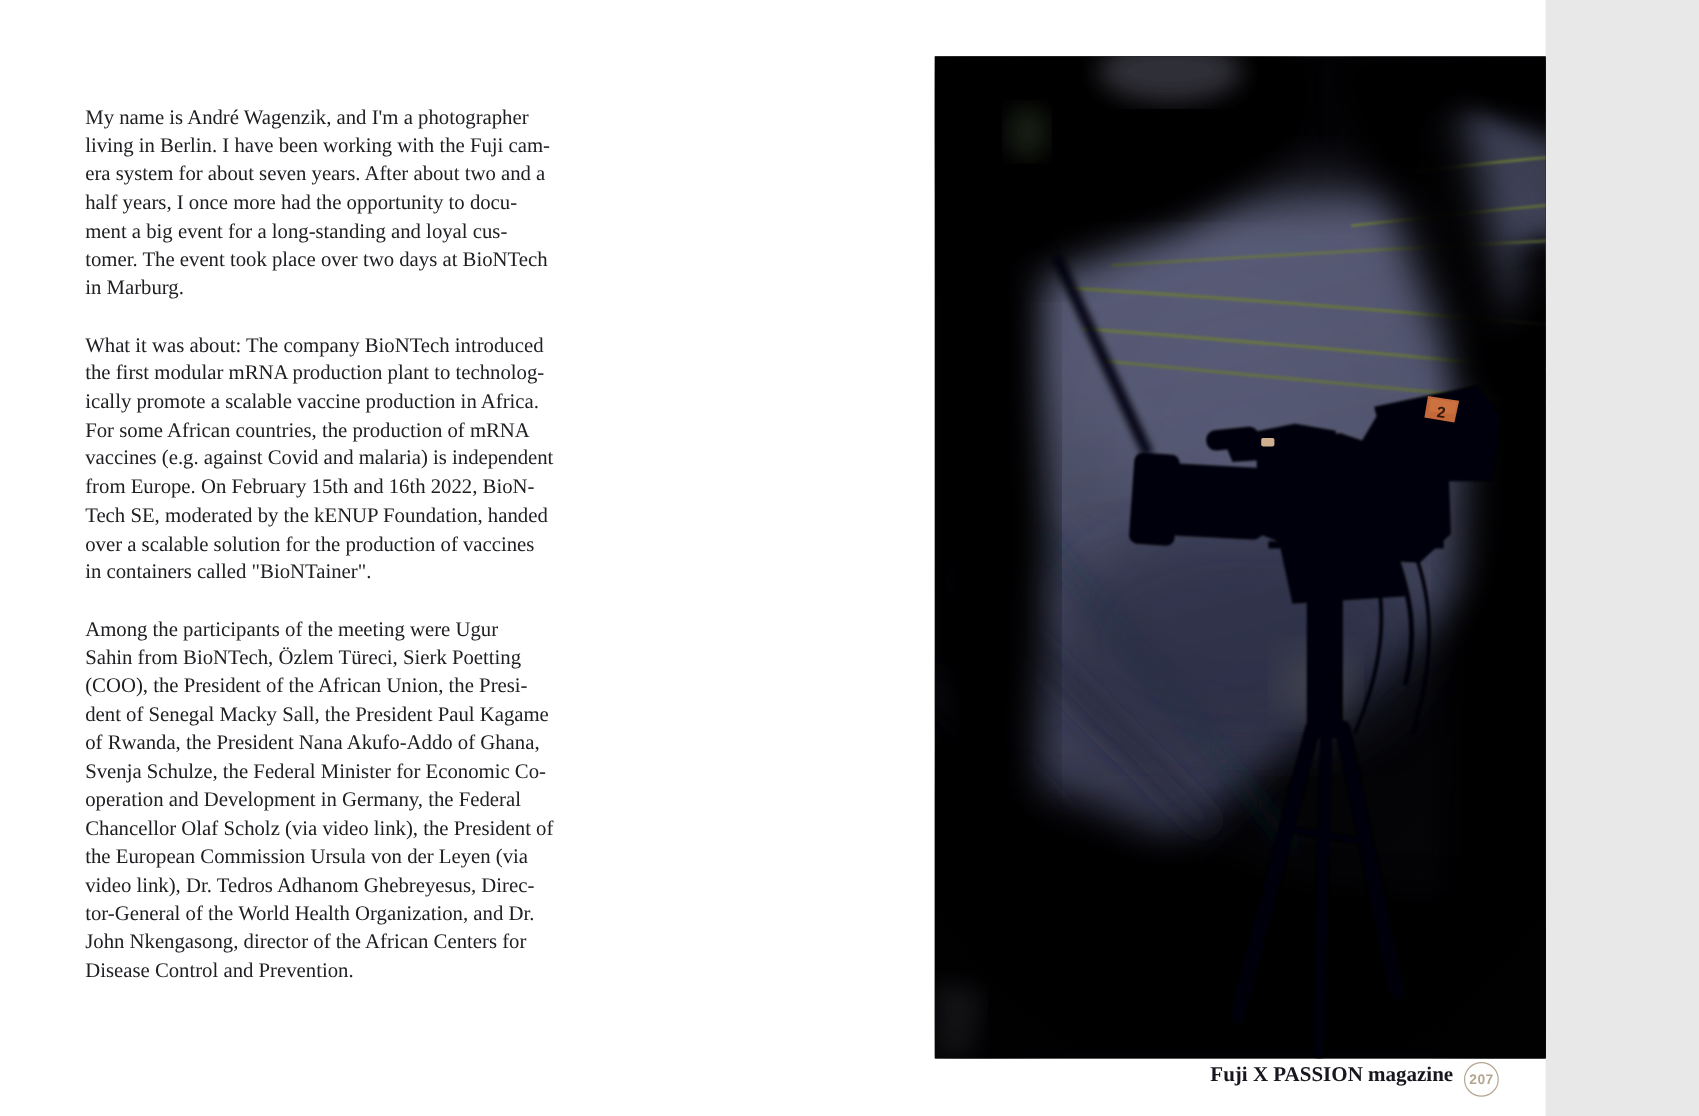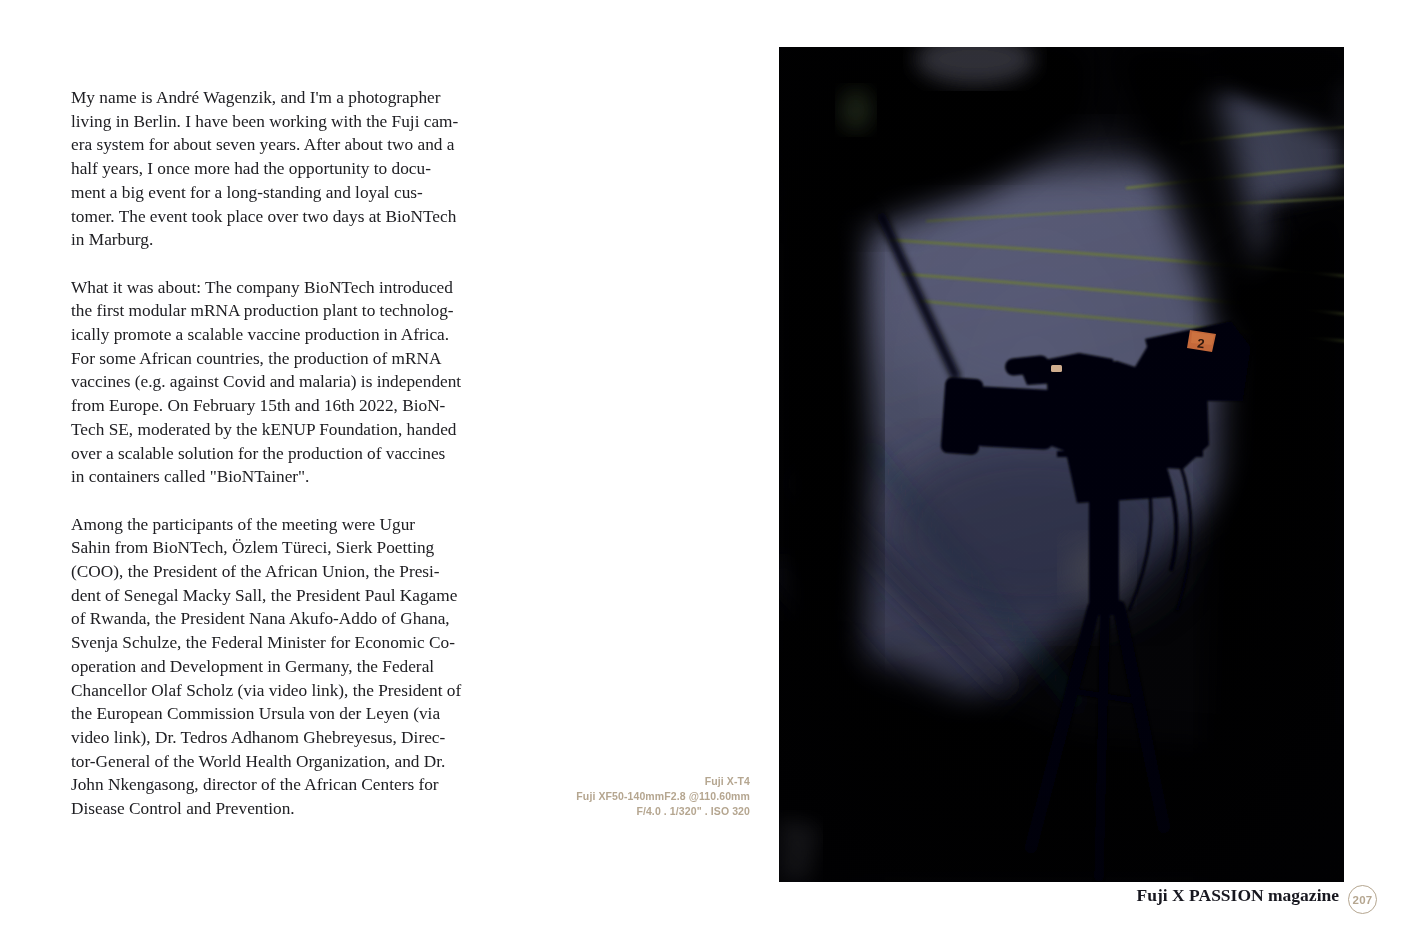--- a/index.html
+++ b/index.html
@@ -1,17 +1,17 @@
 <!DOCTYPE html>
 <html style="--page-bg: #ffffff; --body-text: #202024; --footer-text: #17171f; --accent-tan: #b5a690; --tag-orange: #cf6e3d; --screen-blue: #4c4f68; --line-green: #6e7d3c;"><head>
 <meta charset="utf-8">
 <style>
   html,body{margin:0;padding:0;background:#e8e8e8;}
   .page{
-    position:relative; width:1416px; height:930px;
+    position:relative; width:1288px; height:930px;
     background:var(--page-bg,#ffffff); overflow:hidden;
     font-family:"Liberation Serif", serif;
   }
   .article{
     position:absolute; left:71px; top:86px; width:460px;
     font-size:17.3px; line-height:23.7px; color:var(--body-text,#202024);
   }
   .article p{ margin:0 0 23.7px 0; white-space:pre-line; }
   .caption{
     position:absolute; top:774px; right:666px; text-align:right;
@@ -70,23 +70,20 @@
 Svenja Schulze, the Federal Minister for Economic Co-
 operation and Development in Germany, the Federal
 Chancellor Olaf Scholz (via video link), the President of
 the European Commission Ursula von der Leyen (via
 video link), Dr. Tedros Adhanom Ghebreyesus, Direc-
 tor-General of the World Health Organization, and Dr.
 John Nkengasong, director of the African Centers for
 Disease Control and Prevention.</p>
   </article>
 
-  <div class="caption">Fuji X-T4
-Fuji XF50-140mmF2.8 @110.60mm
-F/4.0 . 1/320" . ISO 320</div>
 
   <figure class="photo">
     <svg viewBox="0 0 565 835" preserveAspectRatio="none" role="img">
       <defs>
         <filter id="b1">
             <feGaussianBlur stdDeviation="1"></feGaussianBlur>
           </filter>
         <filter id="b3">
             <feGaussianBlur stdDeviation="3"></feGaussianBlur>
           </filter>

